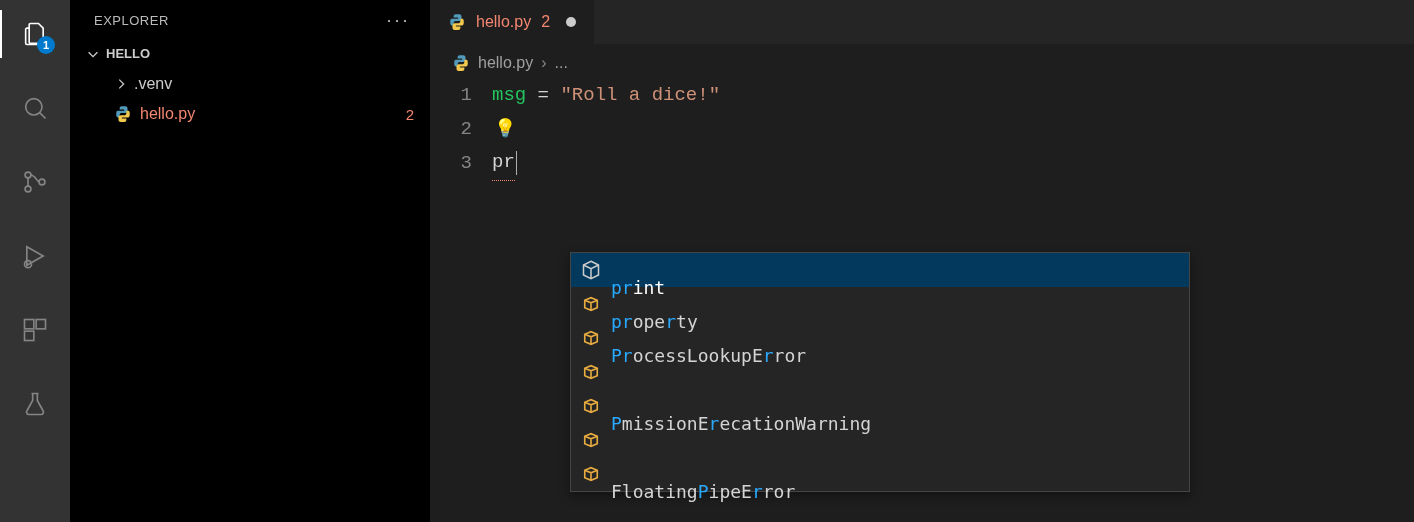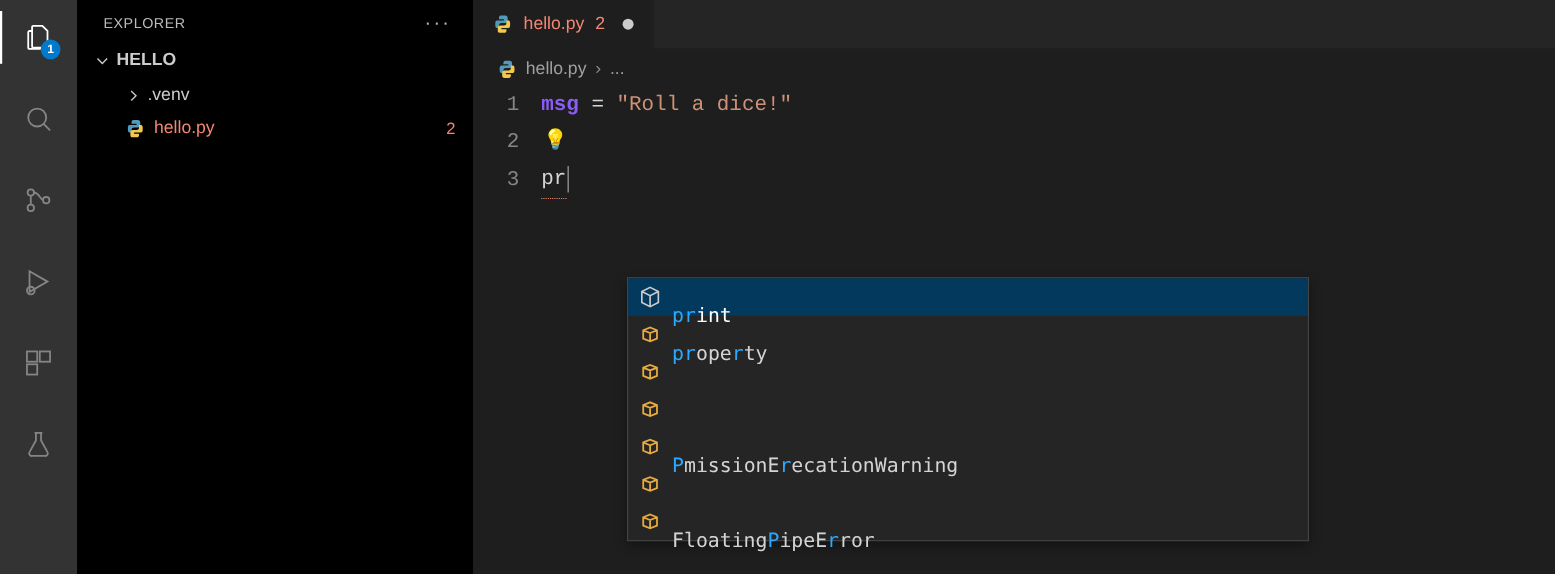--- a/index.html
+++ b/index.html
@@ -11,21 +11,21 @@
   .activity-item { width:48px; height:48px; display:flex; align-items:center; justify-content:center; color:#858585; cursor:pointer; position:relative; }
   .activity-item.active { color:#ffffff; }
   .activity-item.active::before { content:""; position:absolute; left:-11px; top:0; bottom:0; width:2px; background:#ffffff; }
   .activity-item svg { width:28px; height:28px; stroke:currentColor; fill:none; stroke-width:1.4; }
   .badge { position:absolute; bottom:4px; right:4px; min-width:18px; height:18px; border-radius:9px; background:#007acc; color:#fff; font-size:11px; display:flex; align-items:center; justify-content:center; padding:0 4px; font-weight:600; }
 
   
   .sidebar { width:360px; background:#000000; display:flex; flex-direction:column; }
   .sidebar-header { height:40px; display:flex; align-items:center; justify-content:space-between; padding:0 20px 0 24px; font-size:13px; letter-spacing:0.5px; color:#bbbbbb; }
   .sidebar-header .dots { color:#bbbbbb; font-size:18px; letter-spacing:2px; cursor:pointer; }
-  .section-title { display:flex; align-items:center; gap:6px; padding:6px 16px; font-size:16px; font-weight:700; color:#cccccc; cursor:pointer; }
+  .section-title { display:flex; align-items:center; gap:6px; padding:6px 16px; font-size:13px; font-weight:700; color:#cccccc; cursor:pointer; }
   .section-title .chev { width:14px; height:14px; display:inline-block; }
   .tree { padding:2px 0 0 0; }
   .tree-row { display:flex; align-items:center; height:30px; padding-left:44px; padding-right:16px; font-size:16px; cursor:pointer; }
   .tree-row .tw-icon { width:18px; height:18px; margin-right:8px; flex:none; }
   .tree-row .label { flex:1; color:#cccccc; }
   .tree-row.error .label { color:#f48771; }
   .tree-row .count { color:#f48771; font-size:15px; }
   .chevr { width:14px; height:14px; margin-right:6px; color:#c5c5c5; }
 
   
@@ -37,21 +37,21 @@
   .tab .dirty-dot { width:10px; height:10px; border-radius:50%; background:#cccccc; margin-left:6px; }
 
   .breadcrumb { display:flex; align-items:center; gap:8px; padding:10px 22px 6px 22px; font-size:16px; color:#a0a0a0; }
   .breadcrumb .py-icon { width:18px; height:18px; }
   .breadcrumb .sep { color:#888; }
 
   .code { font-family: "Consolas", "Menlo", "Courier New", monospace; font-size:19px; line-height:34px; padding-left:22px; position:relative; }
   .code-row { display:flex; align-items:center; height:34px; }
   .lineno { width:40px; text-align:right; color:#858585; padding-right:20px; user-select:none; }
   .code-content { white-space:pre; display:flex; align-items:center; }
-  .tok-var { color:#8b5cf6;font-weight:bold; }
+  .tok-var { color:#22c55e; }
   .tok-op { color:#d4d4d4; }
   .tok-str { color:#ce9178; }
   .tok-plain { color:#d4d4d4; }
   .bulb { color:#ffcc00; font-size:18px; margin-left:2px; }
   .cursor { display:inline-block; width:1px; height:24px; background:#aeafad; margin-left:1px; vertical-align:middle; }
   .typed-underline { border-bottom:1px dotted #f48771; padding-bottom:1px; }
 
   
   .suggest { position:absolute; left:140px; top:174px; width:620px; background:#252526; border:1px solid #454545; box-shadow:0 4px 10px rgba(0,0,0,0.4); z-index:10; font-family:"Consolas","Menlo",monospace; font-size:18px; }
   .suggest-row { display:flex; align-items:center; height:34px; padding:0 10px; gap:10px; cursor:pointer; }
@@ -192,20 +192,21 @@
           <div class="suggest-row">
             <svg class="s-icon" viewBox="0 0 16 16">
               <path fill="none" stroke="#e8ab3f" stroke-width="1.3" d="M3 11V5l5-2 5 2v6l-5 2-5-2z M3 5l5 2 5-2 M8 7v6"></path>
             </svg>
             <span class="s-label"><span class="hl">pr</span><span>ope</span><span class="hl">r</span><span>ty</span></span>
           </div>
           <div class="suggest-row">
             <svg class="s-icon" viewBox="0 0 16 16">
               <path fill="none" stroke="#e8ab3f" stroke-width="1.3" d="M3 11V5l5-2 5 2v6l-5 2-5-2z M3 5l5 2 5-2 M8 7v6"></path>
             </svg>
+            <span class="s-label"><span class="hl">Pr</span><span>ocessLookupE</span><span class="hl">r</span><span>ror</span></span>
           </div>
           <div class="suggest-row">
             <svg class="s-icon" viewBox="0 0 16 16">
               <path fill="none" stroke="#e8ab3f" stroke-width="1.3" d="M3 11V5l5-2 5 2v6l-5 2-5-2z M3 5l5 2 5-2 M8 7v6"></path>
             </svg>
           </div>
           <div class="suggest-row">
             <svg class="s-icon" viewBox="0 0 16 16">
               <path fill="none" stroke="#e8ab3f" stroke-width="1.3" d="M3 11V5l5-2 5 2v6l-5 2-5-2z M3 5l5 2 5-2 M8 7v6"></path>
             </svg>

